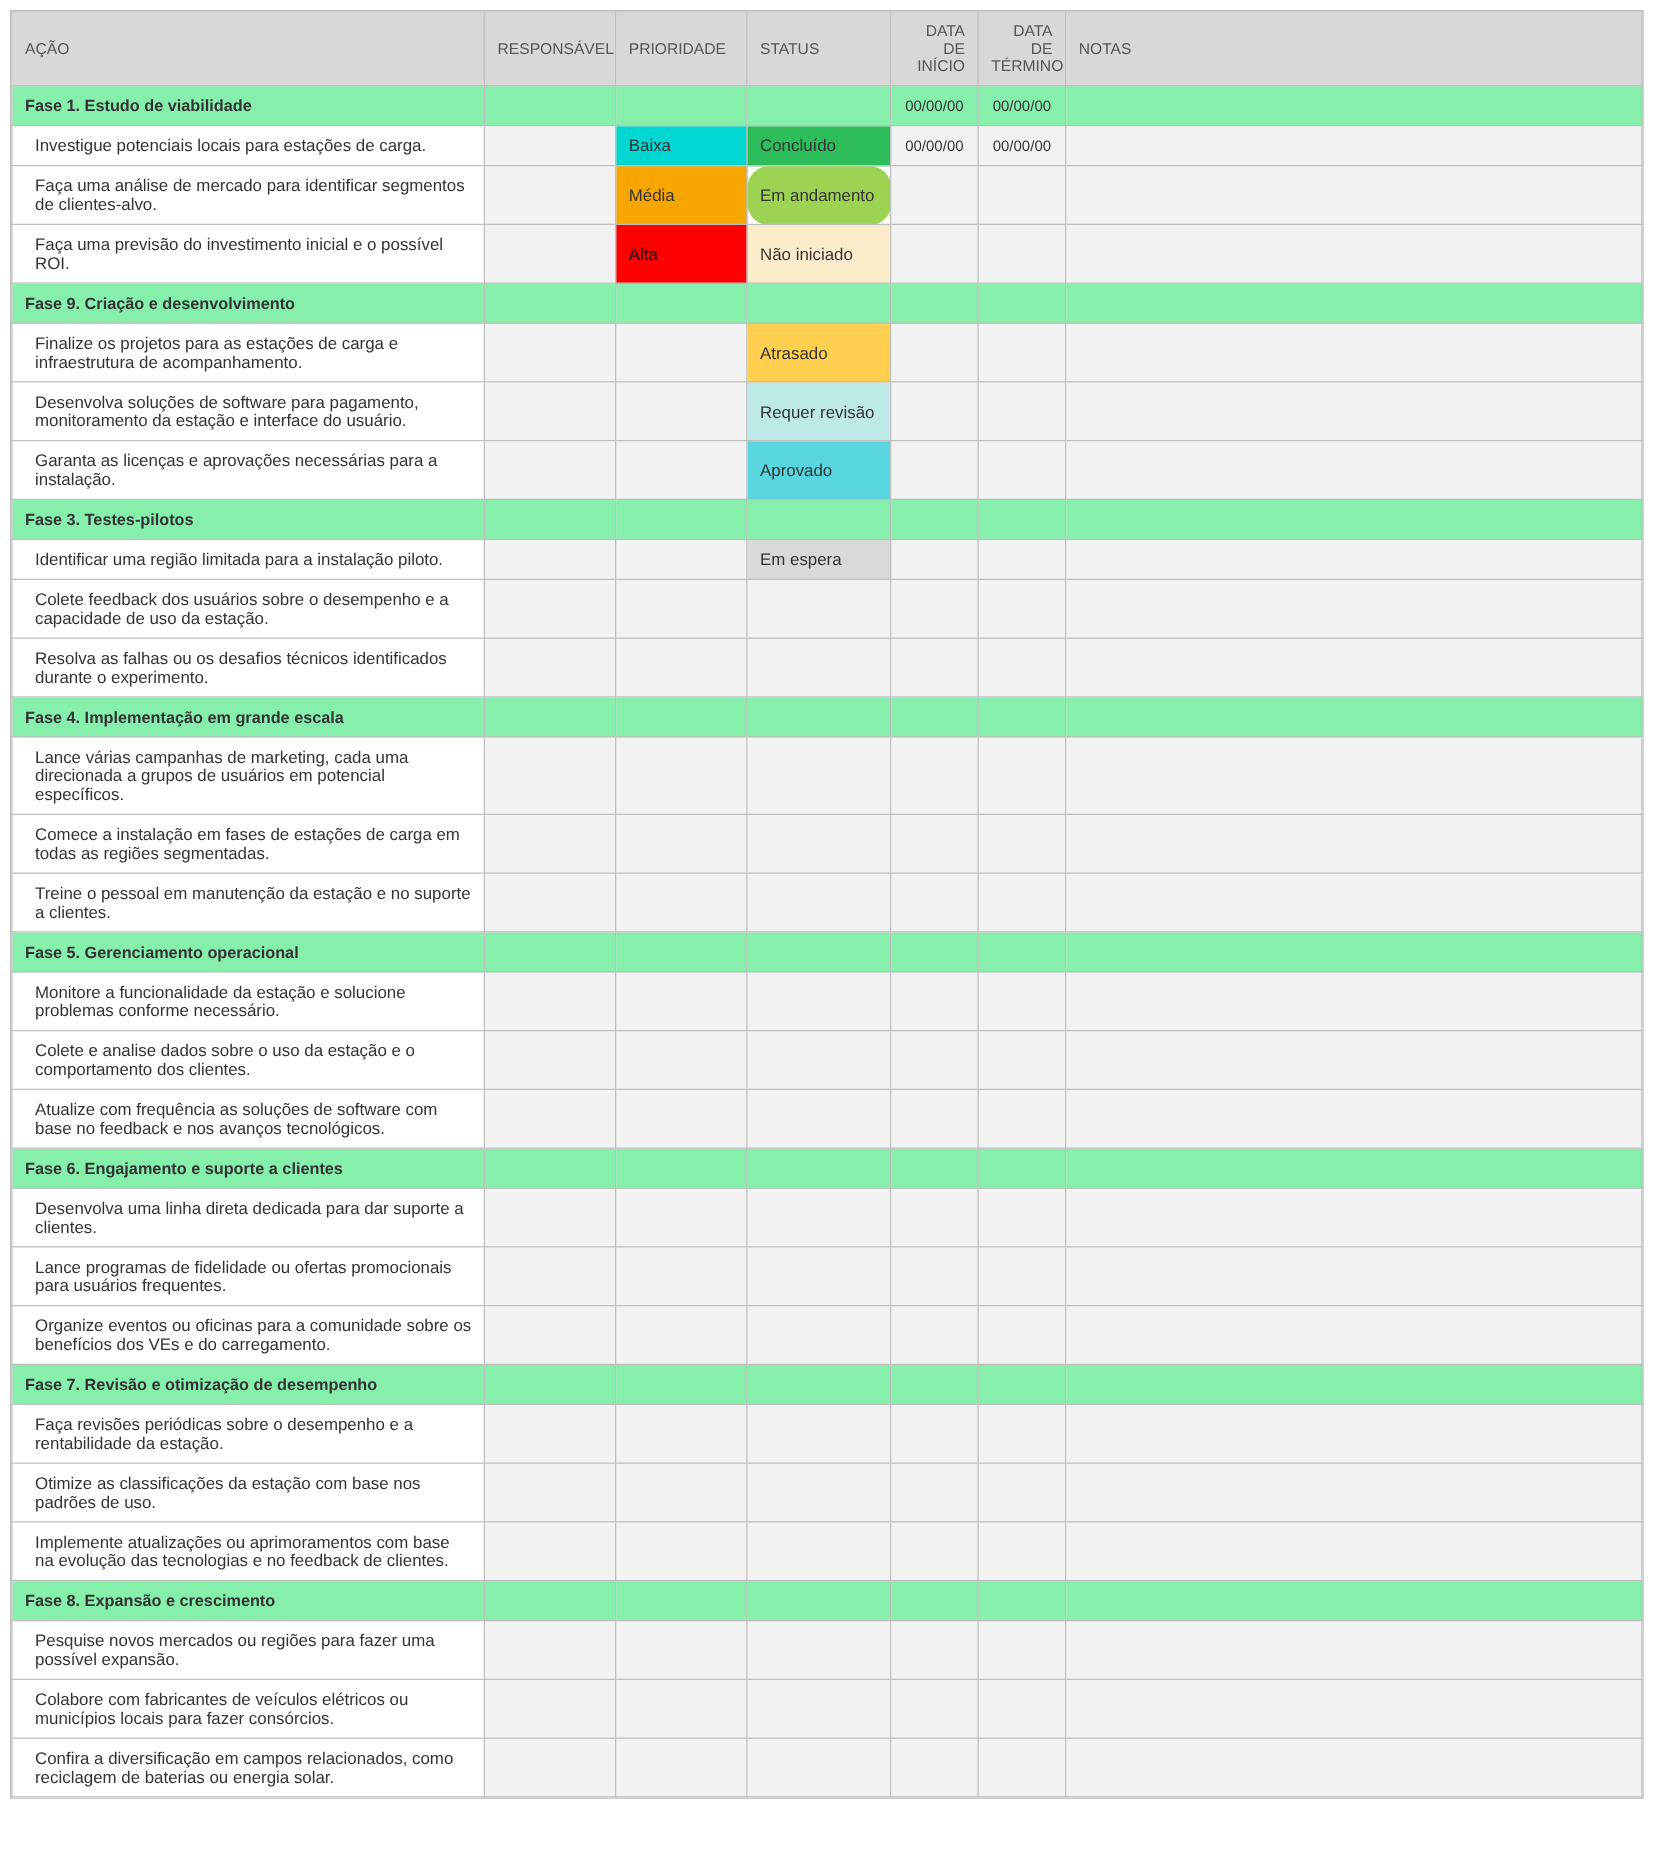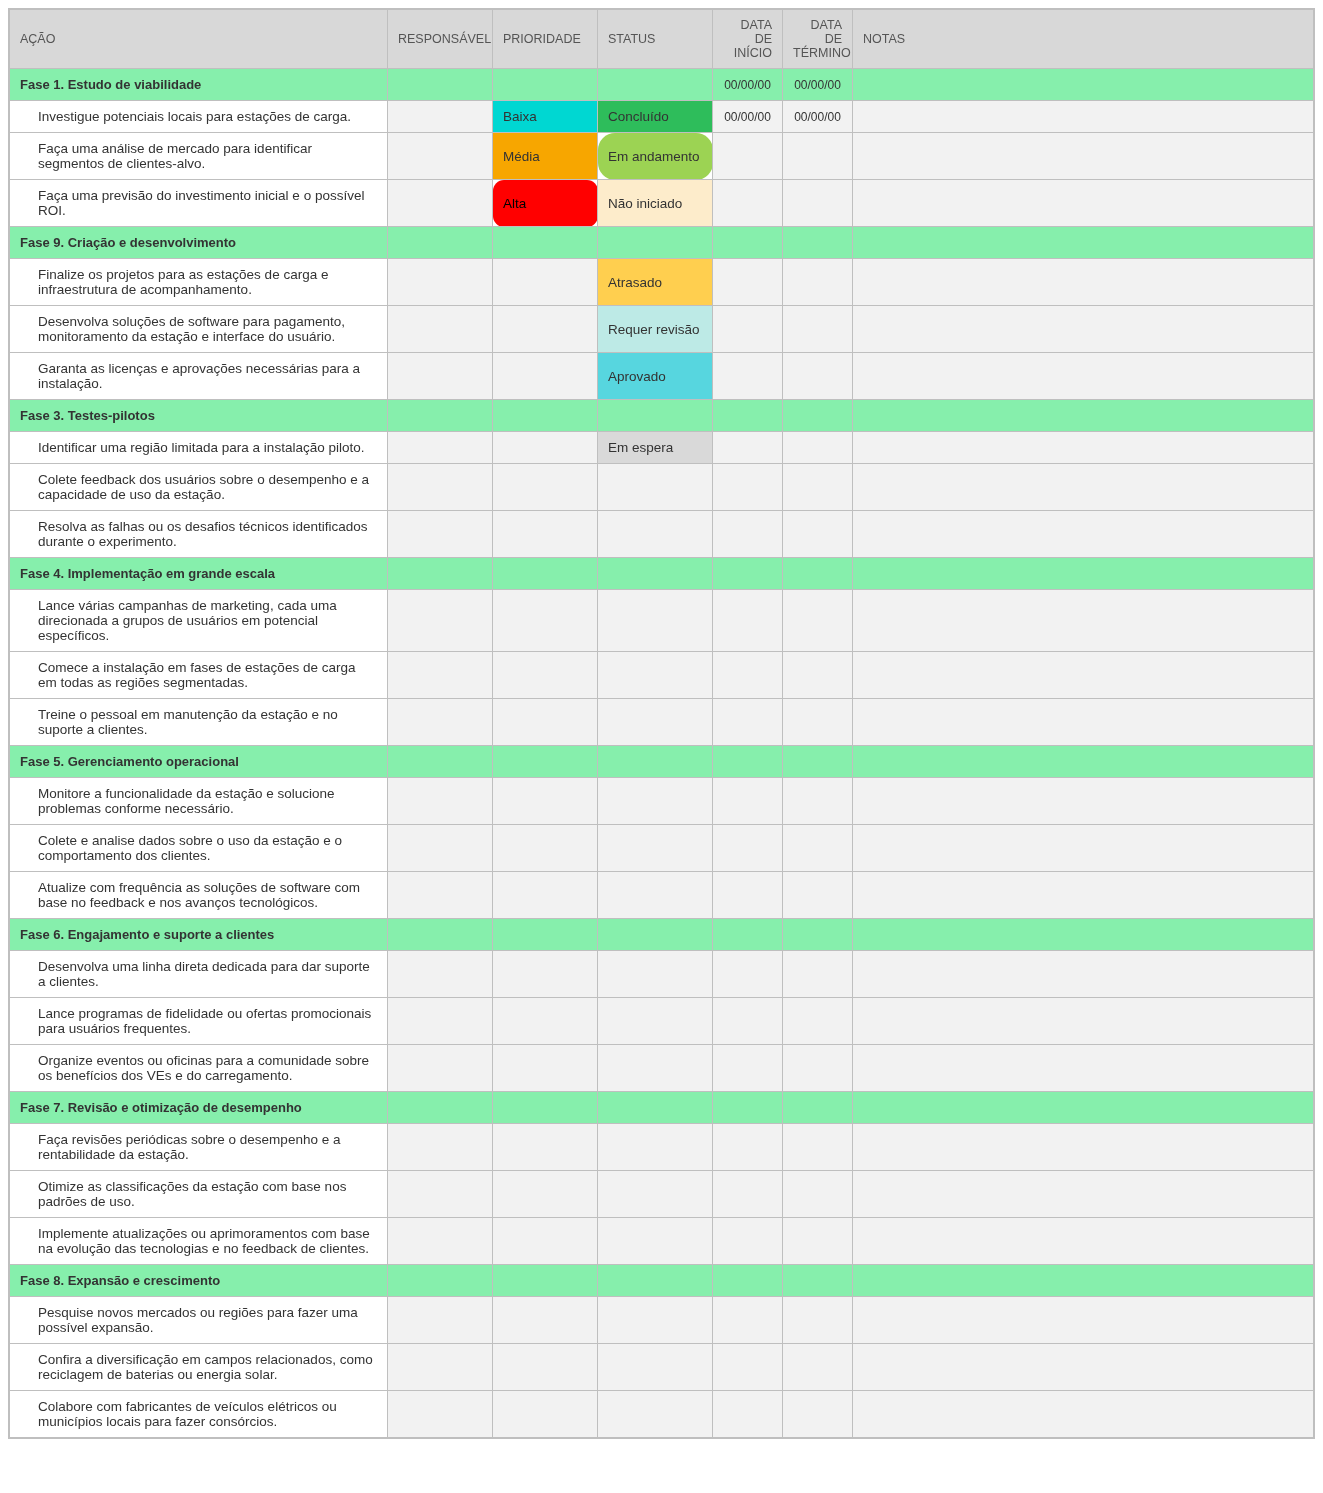--- a/index.html
+++ b/index.html
@@ -49,28 +49,28 @@
   col.c-date   { width: 70px; }
   col.c-notes  { width: auto; }
 
   tr.phase td {
     background: #86efac;
     font-weight: bold;
     font-size: 13px;
   }
   tr.phase td.date { text-align: center; font-weight: normal; font-size: 12px; }
 
-  tr.task td.action { padding-left: 28px; background: #fff; }
+  tr.task td.action { padding-left: 18px; background: #fff; }
   tr.task td.gray   { background: #f2f2f2; }
   tr.task td.date   { text-align: center; font-size: 12px; }
   tr.task td.dashed-left { border-left: 1px dashed #bfbfbf; }
 
   .prio-baixa  { background: #00d7d2 !important; }
   .prio-media  { background: #f7a600 !important; }
-  .prio-alta   { background: #ff0000 !important; color: #000; border-radius: 11px; }
+  .prio-alta   { background: #ff0000 !important; color: #000; }
 
   .st-concluido   { background: #2ebd5b !important; }
   .st-andamento   { background: #9cd353 !important; border-radius: 17px; }
   .st-nao         { background: #fdeccb !important; margin-left: 16px; }
   .st-atrasado    { background: #ffcf4f !important; }
   .st-revisao     { background: #bdeae6 !important; }
   .st-aprovado    { background: #57d6df !important; }
   .st-espera      { background: #d9d9d9 !important; }
 </style>
 </head>
@@ -364,30 +364,30 @@
         <tr class="task">
           <td class="action">Pesquise novos mercados ou regiões para fazer uma possível expansão.</td>
           <td class="gray"></td>
           <td class="gray"></td>
           <td class="gray"></td>
           <td class="gray date"></td>
           <td class="gray date dashed-left"></td>
           <td class="gray"></td>
         </tr>
         <tr class="task">
+          <td class="action">Colabore com fabricantes de veículos elétricos ou municípios locais para fazer consórcios.</td>
+          <td class="gray"></td>
+          <td class="gray"></td>
+          <td class="gray"></td>
+          <td class="gray date"></td>
+          <td class="gray date dashed-left"></td>
+          <td class="gray"></td>
+        </tr>
+        <tr class="task">
           <td class="action">Confira a diversificação em campos relacionados, como reciclagem de baterias ou energia solar.</td>
-          <td class="gray"></td>
-          <td class="gray"></td>
-          <td class="gray"></td>
-          <td class="gray date"></td>
-          <td class="gray date dashed-left"></td>
-          <td class="gray"></td>
-        </tr>
-        <tr class="task">
-          <td class="action">Colabore com fabricantes de veículos elétricos ou municípios locais para fazer consórcios.</td>
           <td class="gray"></td>
           <td class="gray"></td>
           <td class="gray"></td>
           <td class="gray date"></td>
           <td class="gray date dashed-left"></td>
           <td class="gray"></td>
         </tr>
       </tbody>
   </table>
 </div>

